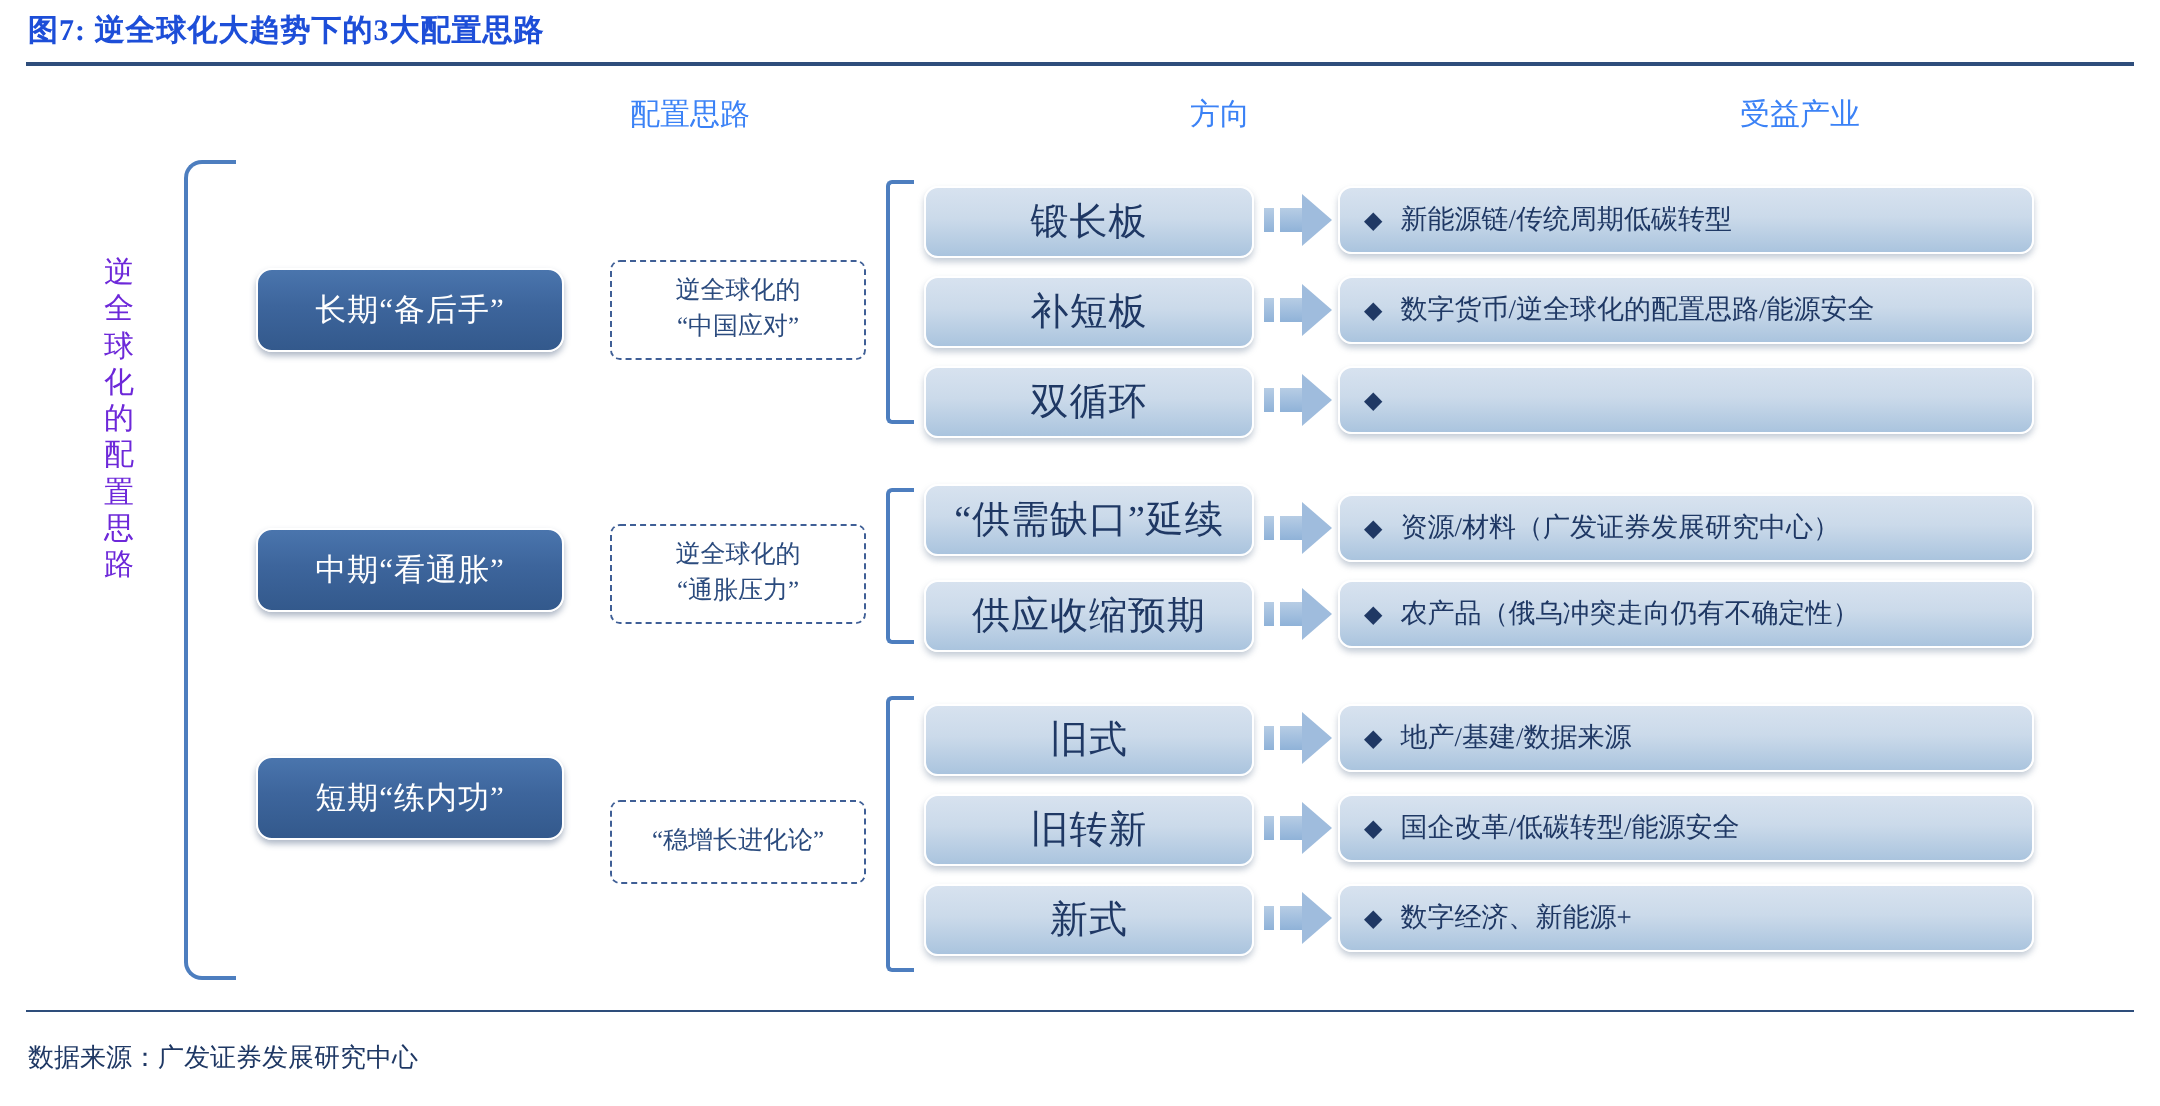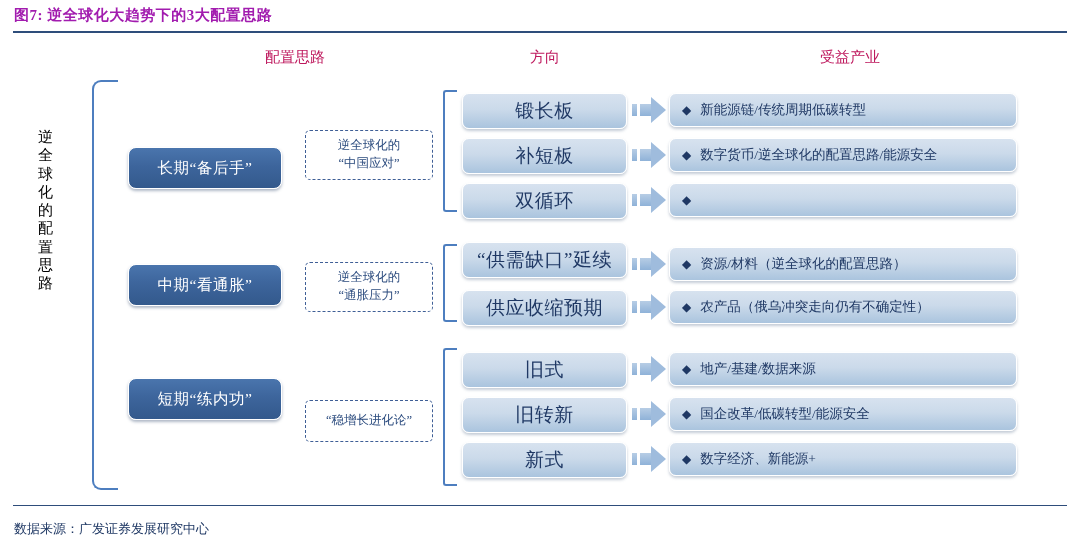--- a/index.html
+++ b/index.html
@@ -5,50 +5,50 @@
   html,body{margin:0;padding:0;}
   body{
     width:1080px;height:553px;background:#ffffff;
     font-family:"Liberation Serif","DejaVu Serif",serif;
     overflow:hidden;position:relative;
     color:#1f3864;
   }
   
   .fig-title{
     position:absolute;left:14px;top:6px;
-    font-size:15px;font-weight:bold;color:#a21caf;
+    font-size:15px;font-weight:bold;color:#1d4ed8;
     letter-spacing:.5px;white-space:nowrap;
   }
   .title-rule{
     position:absolute;left:13px;top:31px;width:1054px;height:2px;
     background:#2e4d7b;
   }
   
   .footer-rule{
     position:absolute;left:13px;top:505px;width:1054px;height:1px;
     background:#2e4d7b;
   }
   .footer-text{
     position:absolute;left:14px;top:520px;
     font-size:13px;color:#1f3864;white-space:nowrap;
   }
   
   .col-head{
     position:absolute;top:48px;
-    font-size:15px;color:#be185d;
-    text-align:center;white-space:nowrap;
+    font-size:15px;color:#3b82f6;
+    text-align:right;white-space:nowrap;
   }
   .col-head.c1{left:215px;width:160px;}
   .col-head.c2{left:465px;width:160px;}
   .col-head.c3{left:770px;width:160px;}
   
   .vlabel{
     position:absolute;left:38px;top:128px;width:30px;
-    font-size:15px;color:#000000;line-height:1.22;
-    text-align:left;letter-spacing:1px;
+    font-size:15px;color:#6d28d9;line-height:1.22;
+    text-align:right;letter-spacing:1px;
   }
   
   .big-bracket{
     position:absolute;left:92px;top:80px;width:26px;height:410px;
     border:2.2px solid #4d7ebf;border-right:none;
     border-radius:9px 0 0 9px;
     box-sizing:border-box;
   }
   
   .dark-box{
@@ -109,21 +109,21 @@
 <div class="fig-title">图7: 逆全球化大趋势下的3大配置思路</div>
 <div class="title-rule"></div>
 
 <div class="col-head c1">配置思路</div>
 <div class="col-head c2">方向</div>
 <div class="col-head c3">受益产业</div>
 
 <div class="vlabel">逆全球化的配置思路</div>
 <div class="big-bracket"></div>
 
-<div class="dark-box" style="top:147px">长期“备后手”</div>
+<div class="dark-box" style="top:134px">长期“备后手”</div>
 <div class="dash-box" style="top:130px;height:48px">
   <span>逆全球化的</span>
   <span>“中国应对”</span>
 </div>
 <div class="grp-bracket" style="top:90px;height:122px"></div>
 
 <div class="light-box dir-box" style="top:93px">锻长板</div>
 <div class="arrow" style="top:97px">
     <span class="tail"></span>
     <span class="body"></span>
@@ -163,21 +163,21 @@
 <div class="grp-bracket" style="top:244px;height:78px"></div>
 
 <div class="light-box dir-box" style="top:242px">“供需缺口”延续</div>
 <div class="arrow" style="top:251px">
     <span class="tail"></span>
     <span class="body"></span>
     <span class="head"></span>
   </div>
 <div class="light-box ind-box" style="top:247px">
   <span class="bullet">◆</span>
-  <span>资源/材料（逆全球化的配置思路）</span>
+  <span>资源/材料（广发证券发展研究中心）</span>
 </div>
 
 <div class="light-box dir-box" style="top:290px">供应收缩预期</div>
 <div class="arrow" style="top:294px">
     <span class="tail"></span>
     <span class="body"></span>
     <span class="head"></span>
   </div>
 <div class="light-box ind-box" style="top:290px">
   <span class="bullet">◆</span>

